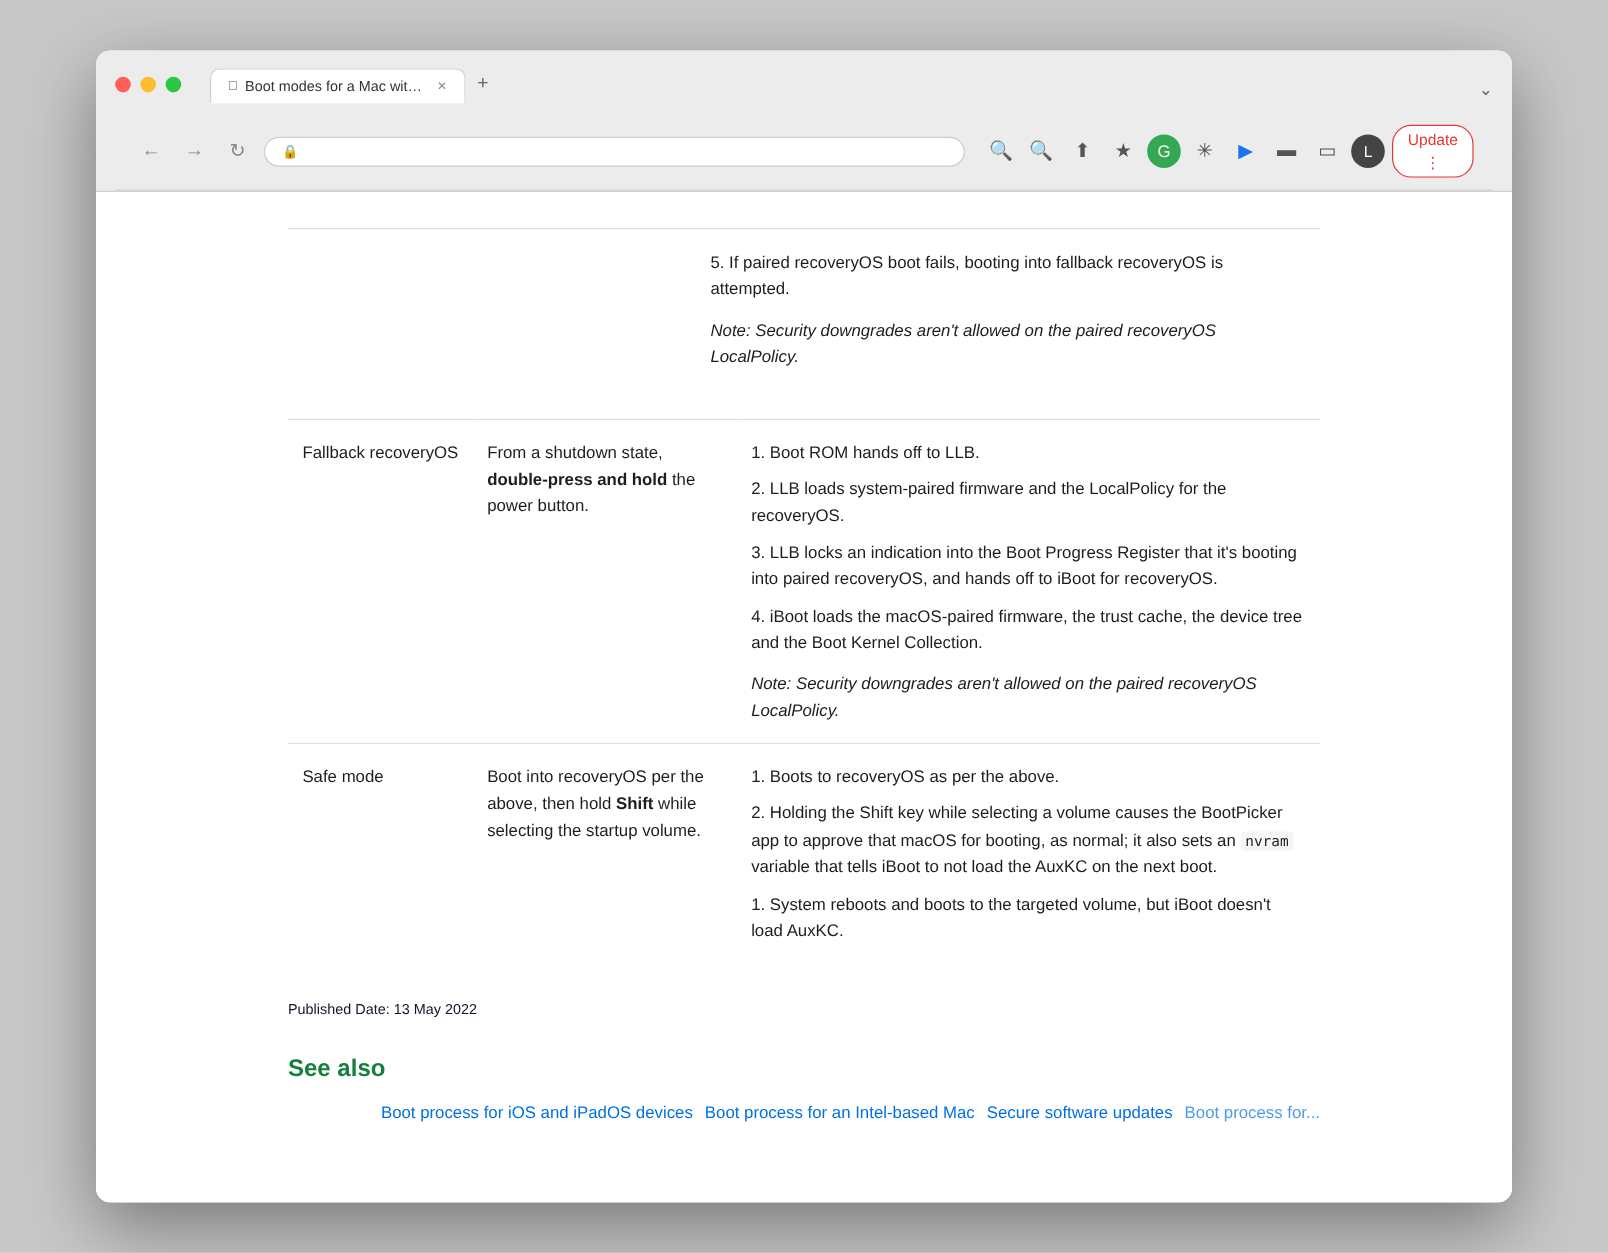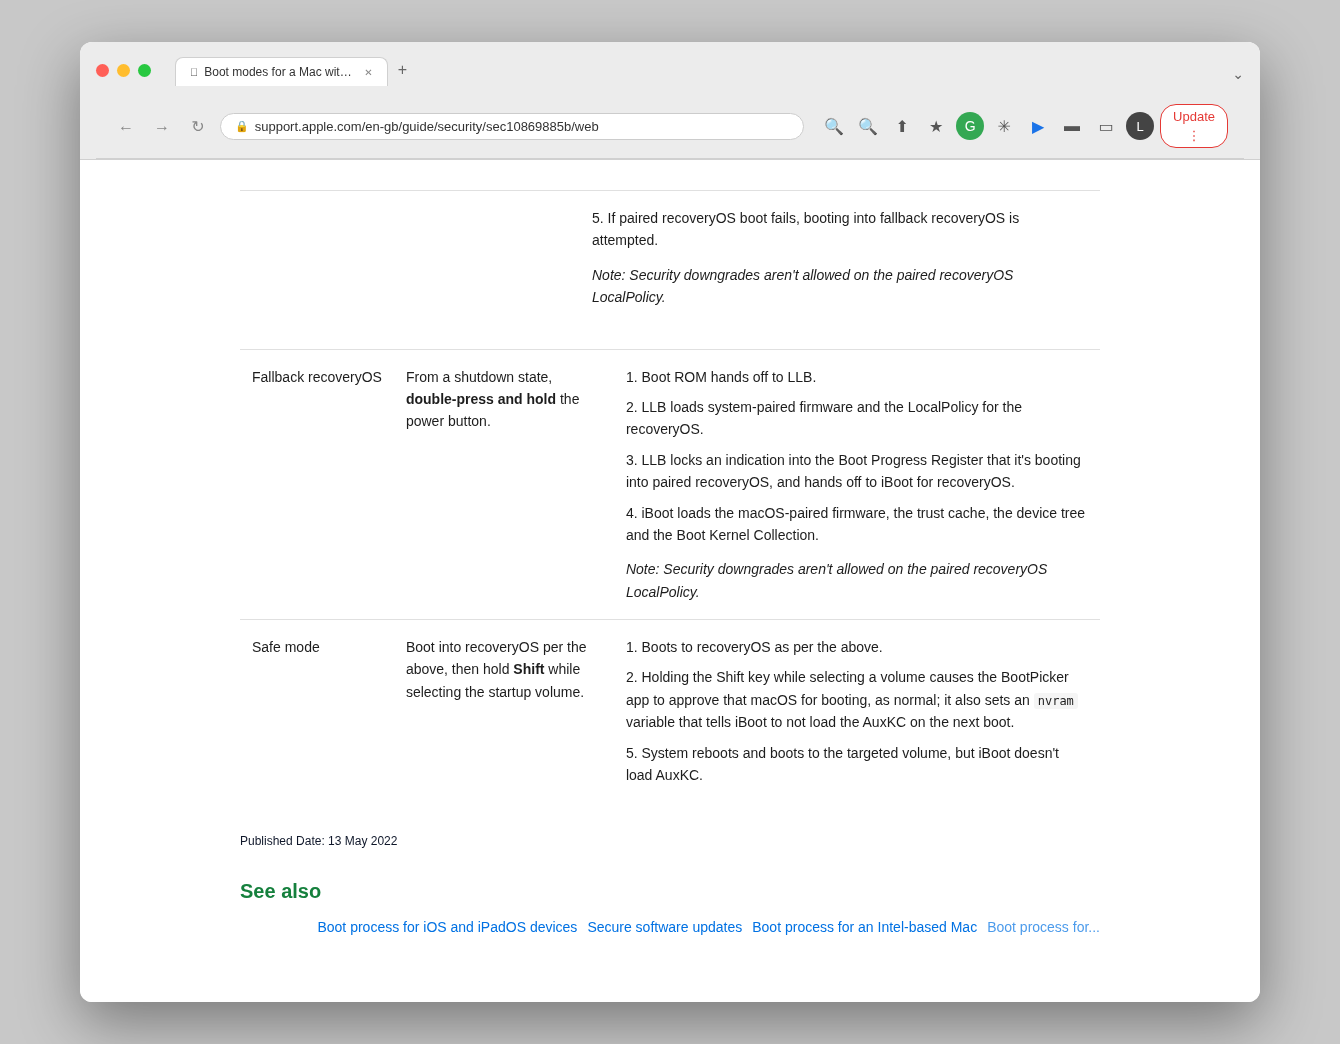--- a/index.html
+++ b/index.html
@@ -347,21 +347,20 @@
       </div>
     </div>
 
     <div class="address-bar-row">
       <button class="nav-btn">←</button>
       <button class="nav-btn">→</button>
       <button class="nav-btn">↻</button>
 
       <div class="address-bar">
         <span class="lock-icon">🔒</span>
-        <span class="url-text">support.apple.com/en-gb/guide/security/sec10869885b/web</span>
       </div>
 
       <div class="toolbar-icons">
         <div class="toolbar-icon">🔍</div>
         <div class="toolbar-icon">🔍</div>
         <div class="toolbar-icon">⬆</div>
         <div class="toolbar-icon">★</div>
         <div class="toolbar-icon icon-green">G</div>
         <div class="toolbar-icon">✳</div>
         <div class="toolbar-icon icon-blue">▶</div>
@@ -420,33 +419,33 @@
 
         <tr>
           <td>Safe mode</td>
           <td>
             Boot into recoveryOS per the above, then hold <strong>Shift</strong> while selecting the startup volume.
           </td>
           <td>
             <ul class="numbered-list">
               <li>1. Boots to recoveryOS as per the above.</li>
               <li>2. Holding the Shift key while selecting a volume causes the BootPicker app to approve that macOS for booting, as normal; it also sets an <code class="code-inline">nvram</code> variable that tells iBoot to not load the AuxKC on the next boot.</li>
-              <li>5. System reboots and boots to the targeted volume, but iBoot doesn't load AuxKC.</li>
+              <li>1. System reboots and boots to the targeted volume, but iBoot doesn't load AuxKC.</li>
             </ul>
           </td>
         </tr>
       </tbody>
     </table>
 
     <div class="published-date">Published Date: 13 May 2022</div>
 
     <div>
       <h2 class="see-also-heading">See also</h2>
       <div class="see-also-links">
         <a class="see-also-link">Boot process for iOS and iPadOS devices</a>
+        <a class="see-also-link">Boot process for an Intel-based Mac</a>
         <a class="see-also-link">Secure software updates</a>
-        <a class="see-also-link">Boot process for an Intel-based Mac</a>
         <a class="partial-link">Boot process for...</a>
       </div>
     </div>
 
   </div>
 </div>
 
 </body></html>

